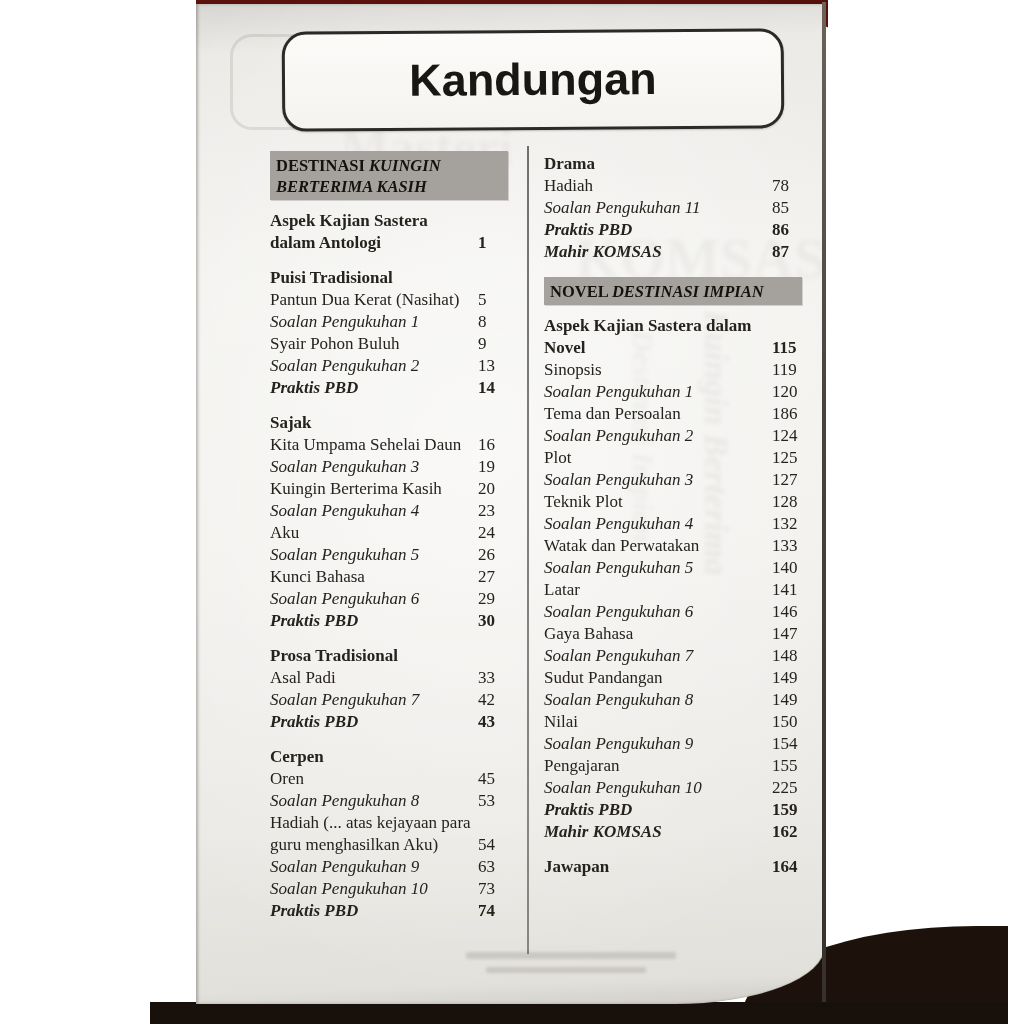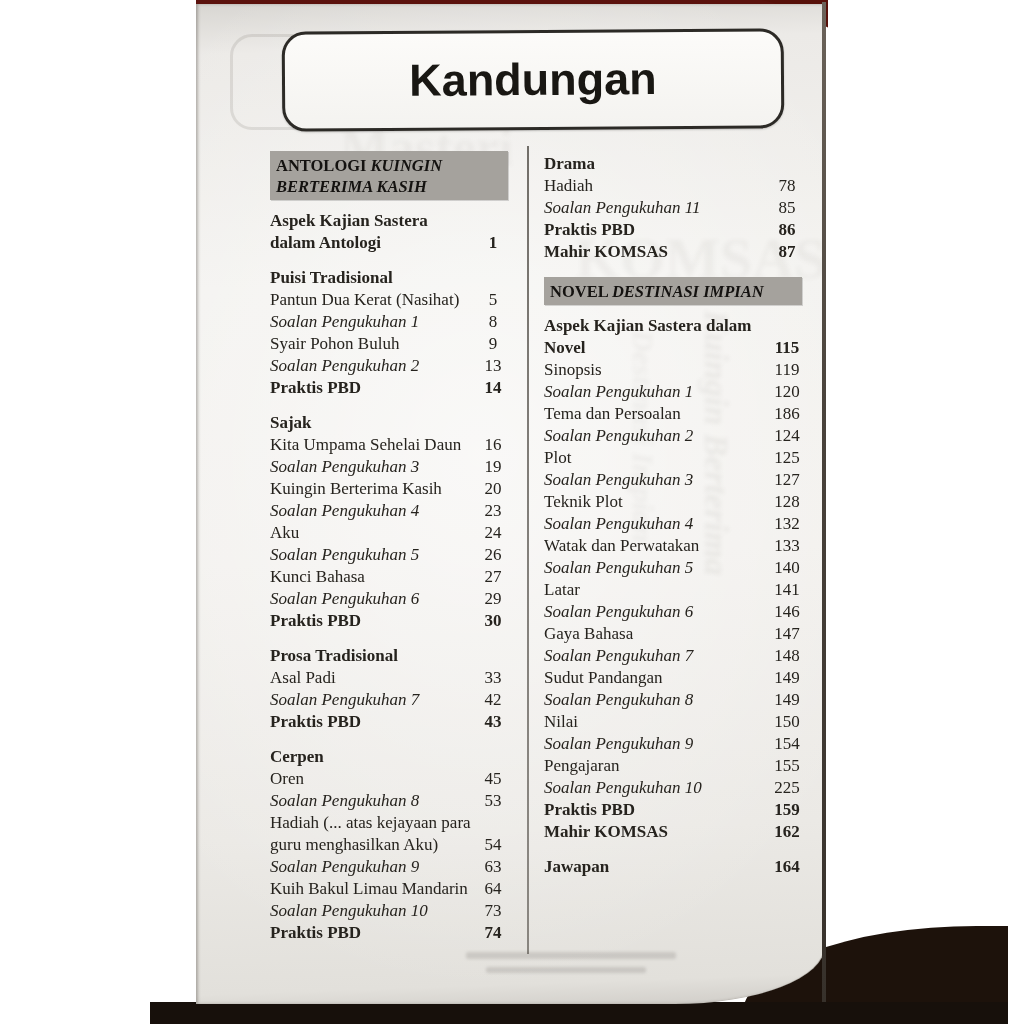--- a/index.html
+++ b/index.html
@@ -58,25 +58,25 @@
           line-height:21px; padding:4px 6px 3px 6px; margin:14px 0 10px 0;
           box-shadow:1px 1px 0 rgba(0,0,0,.15); }
   .band:first-child { margin-top:0; }
   .band .it { font-style:italic; }
 
   .heading { font-weight:bold; margin-top:13px; }
   .toc > .heading:first-child { margin-top:8px; }
 
   .entry { display:flex; align-items:flex-end; }
   .entry .t { flex:1 1 auto; padding-right:6px; }
-  .entry .p { flex:0 0 auto; min-width:30px; text-align:center; }
+  .entry .p { flex:0 0 auto; min-width:30px; text-align:left; }
   .entry.i  .t { font-style:italic; }
   .entry.b  { font-weight:bold; }
   .entry.bi { font-weight:bold; }
-  .entry.bi .t { }
+  .entry.bi .t { font-style:italic; }
   .entry.gap { margin-top:13px; }
 </style>
 </head>
 <body>
 
 <div class="photo">
 
   <div class="cover-top-sliver"></div>
   <div class="cover-top-right"></div>
   <div class="book-corner-wedge"></div>
@@ -94,21 +94,21 @@
     <div class="ghost-line" style="left:270px; top:948px; width:210px; height:7px;"></div>
     <div class="ghost-line" style="left:290px; top:963px; width:160px; height:6px;"></div>
 
     <div class="title-box">
       <div class="title-text">Kandungan</div>
     </div>
 
     <div class="divider"></div>
 
     <div class="toc toc-left">
-        <div class="band"><span>ANTOLOGI </span><span class="it">KUINGIN BERTERIMA KASIH</span></div>
+        <div class="band"><span>DESTINASI </span><span class="it">KUINGIN BERTERIMA KASIH</span></div>
         <div class="entry b">
           <span class="t">Aspek Kajian Sastera dalam Antologi</span>
           <span class="p">1</span>
         </div>
         <div class="heading">Puisi Tradisional</div>
         <div class="entry r">
           <span class="t">Pantun Dua Kerat (Nasihat)</span>
           <span class="p">5</span>
         </div>
         <div class="entry i">
@@ -186,24 +186,20 @@
           <span class="t">Soalan Pengukuhan 8</span>
           <span class="p">53</span>
         </div>
         <div class="entry r">
           <span class="t">Hadiah (... atas kejayaan para guru menghasilkan Aku)</span>
           <span class="p">54</span>
         </div>
         <div class="entry i">
           <span class="t">Soalan Pengukuhan 9</span>
           <span class="p">63</span>
-        </div>
-        <div class="entry r">
-          <span class="t">Kuih Bakul Limau Mandarin</span>
-          <span class="p">64</span>
         </div>
         <div class="entry i">
           <span class="t">Soalan Pengukuhan 10</span>
           <span class="p">73</span>
         </div>
         <div class="entry bi">
           <span class="t">Praktis PBD</span>
           <span class="p">74</span>
         </div>
       </div>

